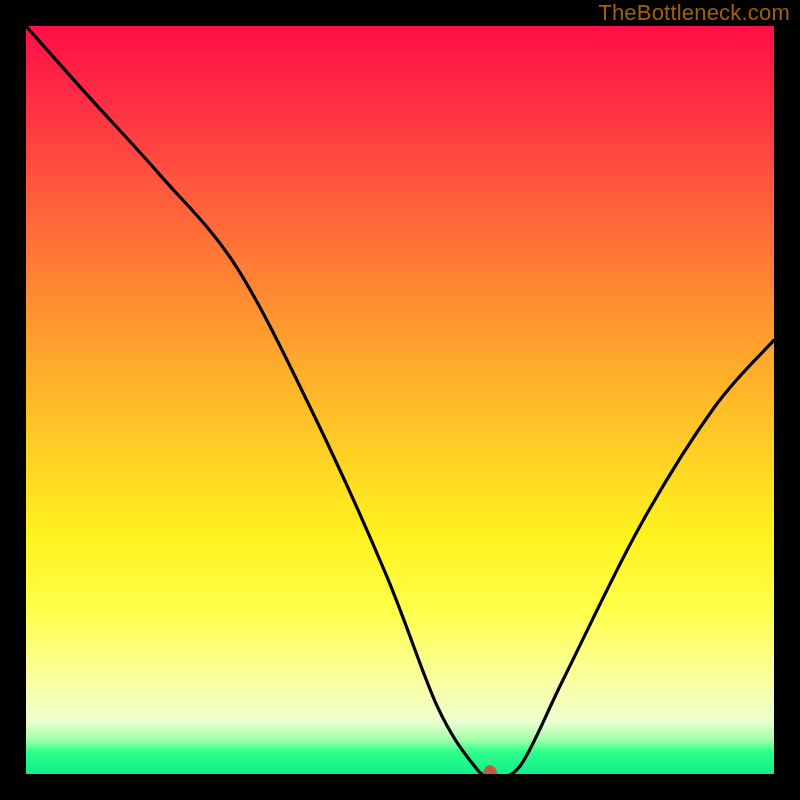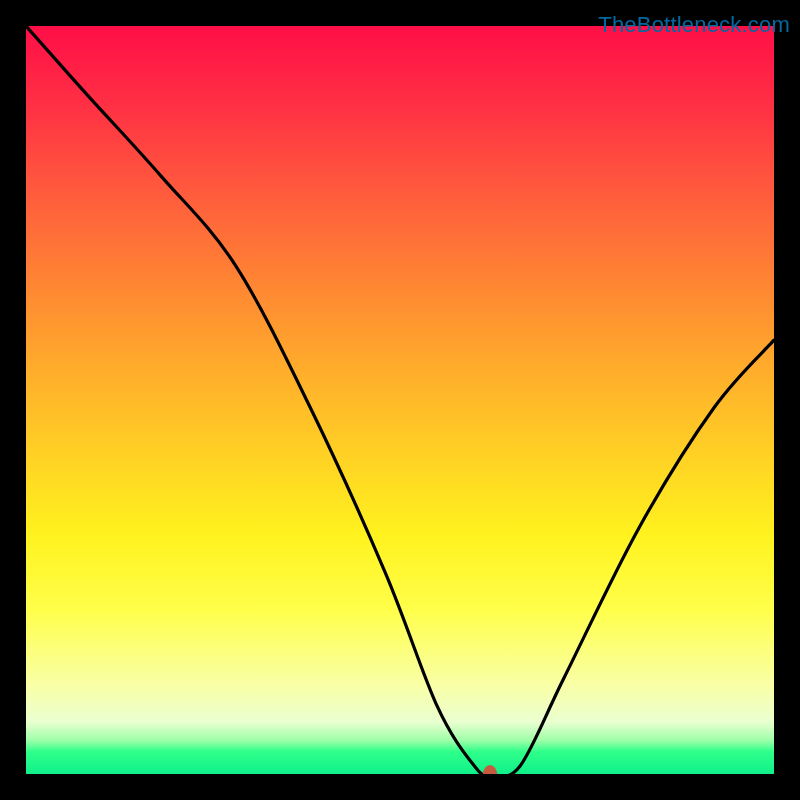--- a/index.html
+++ b/index.html
@@ -12,23 +12,23 @@
     overflow: hidden;
   }
   .outer {
     position: relative;
     width: 800px;
     height: 800px;
     background: #000;
   }
   .attribution {
     position: absolute;
-    top: 12px;
+    top: 0;
     right: 10px;
-    color: #0369a1;
+    color: #a16207;
     font-size: 22px;
     font-weight: 500;
     letter-spacing: 0.2px;
     z-index: 4;
     margin-left: 28px;
   }
   .plot-area {
     position: absolute;
     left: 26px;
     top: 26px;

